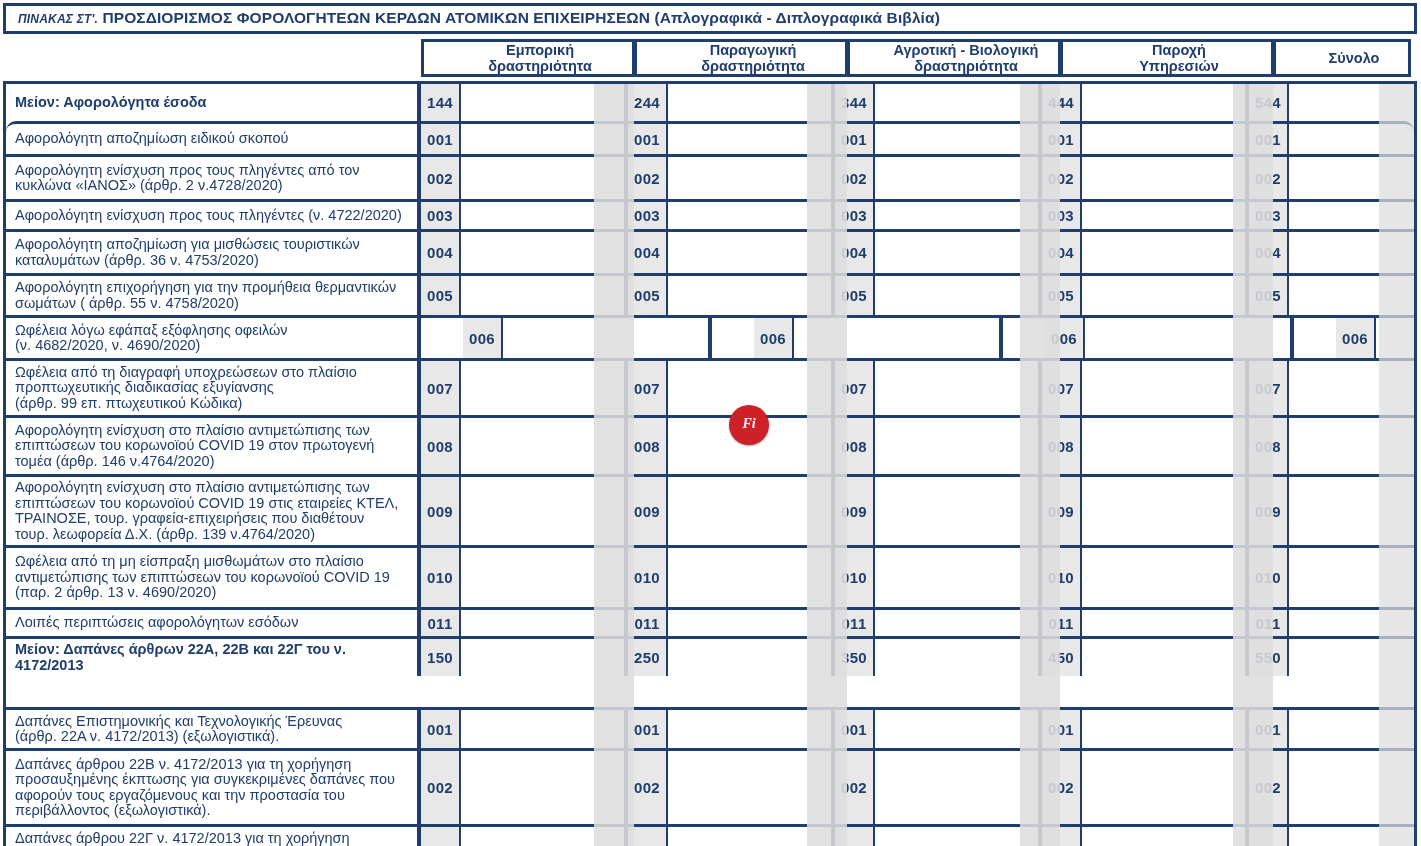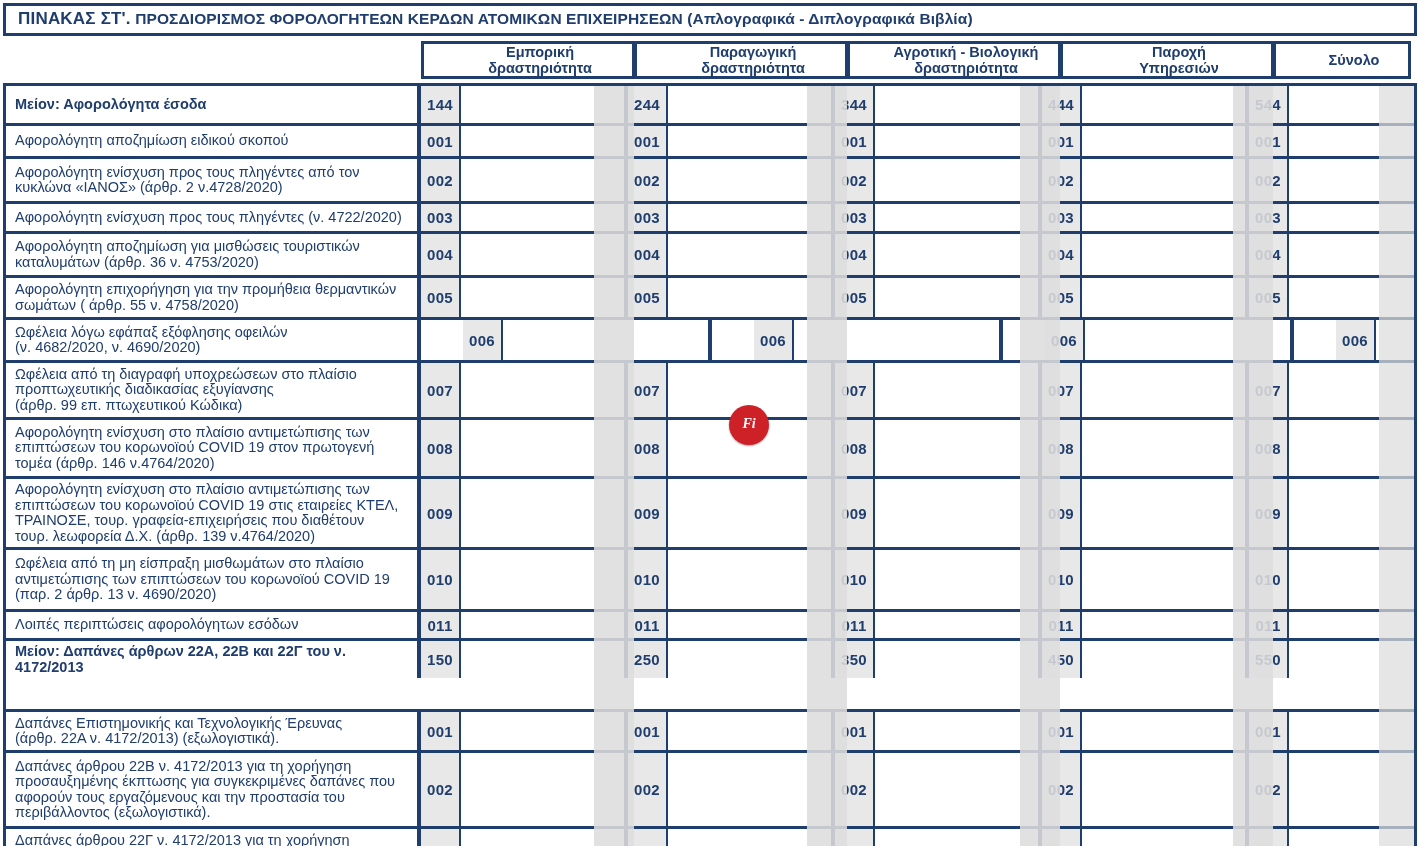--- a/index.html
+++ b/index.html
@@ -14,21 +14,21 @@
     font-family:"Liberation Sans","DejaVu Sans",sans-serif;
     color:var(--navy);
   }
   .page{position:relative;width:1421px;height:846px;padding:3px;}
 
   
   .titlebar{
     width:1414px;border:3px solid var(--navy);background:#fff;
     padding:3px 10px 4px 12px;white-space:nowrap;overflow:hidden;
   }
-  .titlebar .t-prefix{font-weight:bold;font-size:17px;letter-spacing:.2px;}
+  .titlebar .t-prefix{font-weight:bold;font-size:12px;letter-spacing:.2px;font-style:italic;}
   .titlebar .t-rest{font-weight:bold;font-size:15.5px;letter-spacing:.1px;}
 
   
   .headerrow{display:flex;width:1414px;margin-top:5px;}
   .hcell{
     border:3px solid var(--navy);background:#fff;
     display:flex;align-items:center;justify-content:center;text-align:center;
     font-weight:bold;font-size:14.5px;line-height:16px;white-space:pre-line;
     min-height:36px;
   }
@@ -106,21 +106,21 @@
         <div class="amt"></div>
         <div class="code">244</div>
         <div class="amt"></div>
         <div class="code">344</div>
         <div class="amt"></div>
         <div class="code">444</div>
         <div class="amt"></div>
         <div class="code">544</div>
         <div class="amt last"></div>
       </div>
-      <div class="trow" style="min-height: 33px;">
+      <div class="trow" style="min-height: 33px; border-radius: 10px;">
         <div class="lbl">Αφορολόγητη αποζημίωση ειδικού σκοπού</div>
         <div class="code">001</div>
         <div class="amt"></div>
         <div class="code">001</div>
         <div class="amt"></div>
         <div class="code">001</div>
         <div class="amt"></div>
         <div class="code">001</div>
         <div class="amt"></div>
         <div class="code">001</div>

